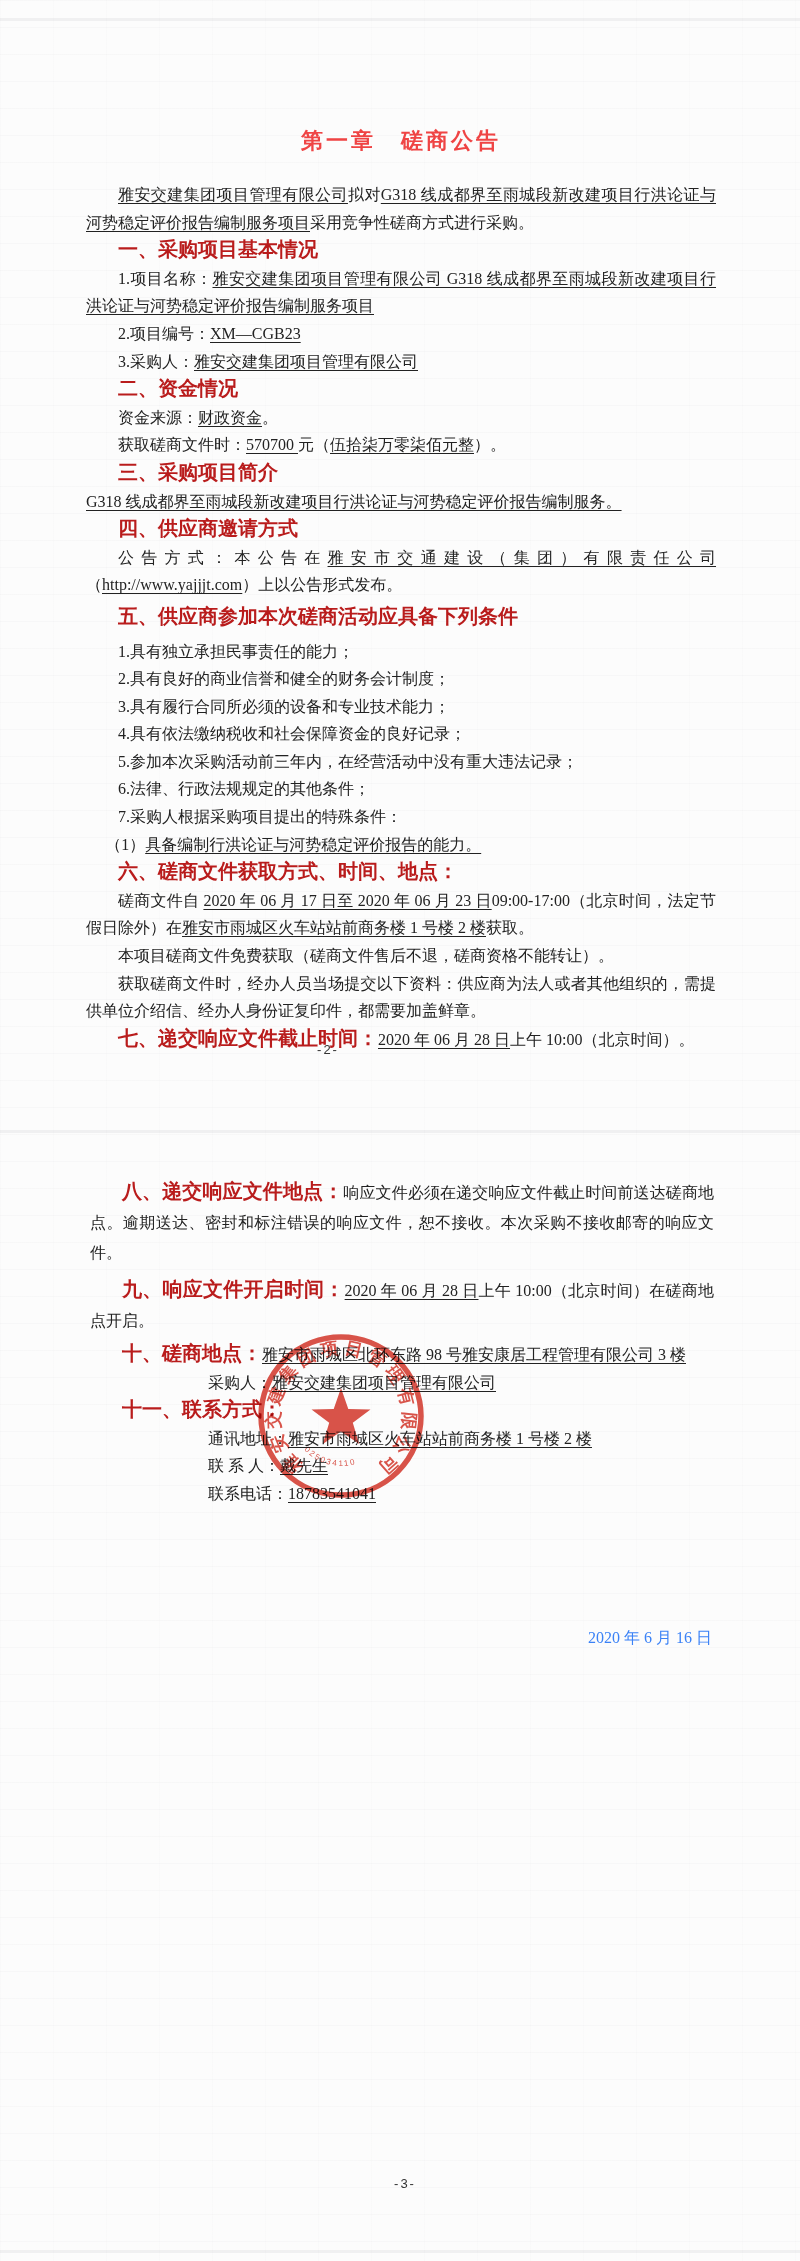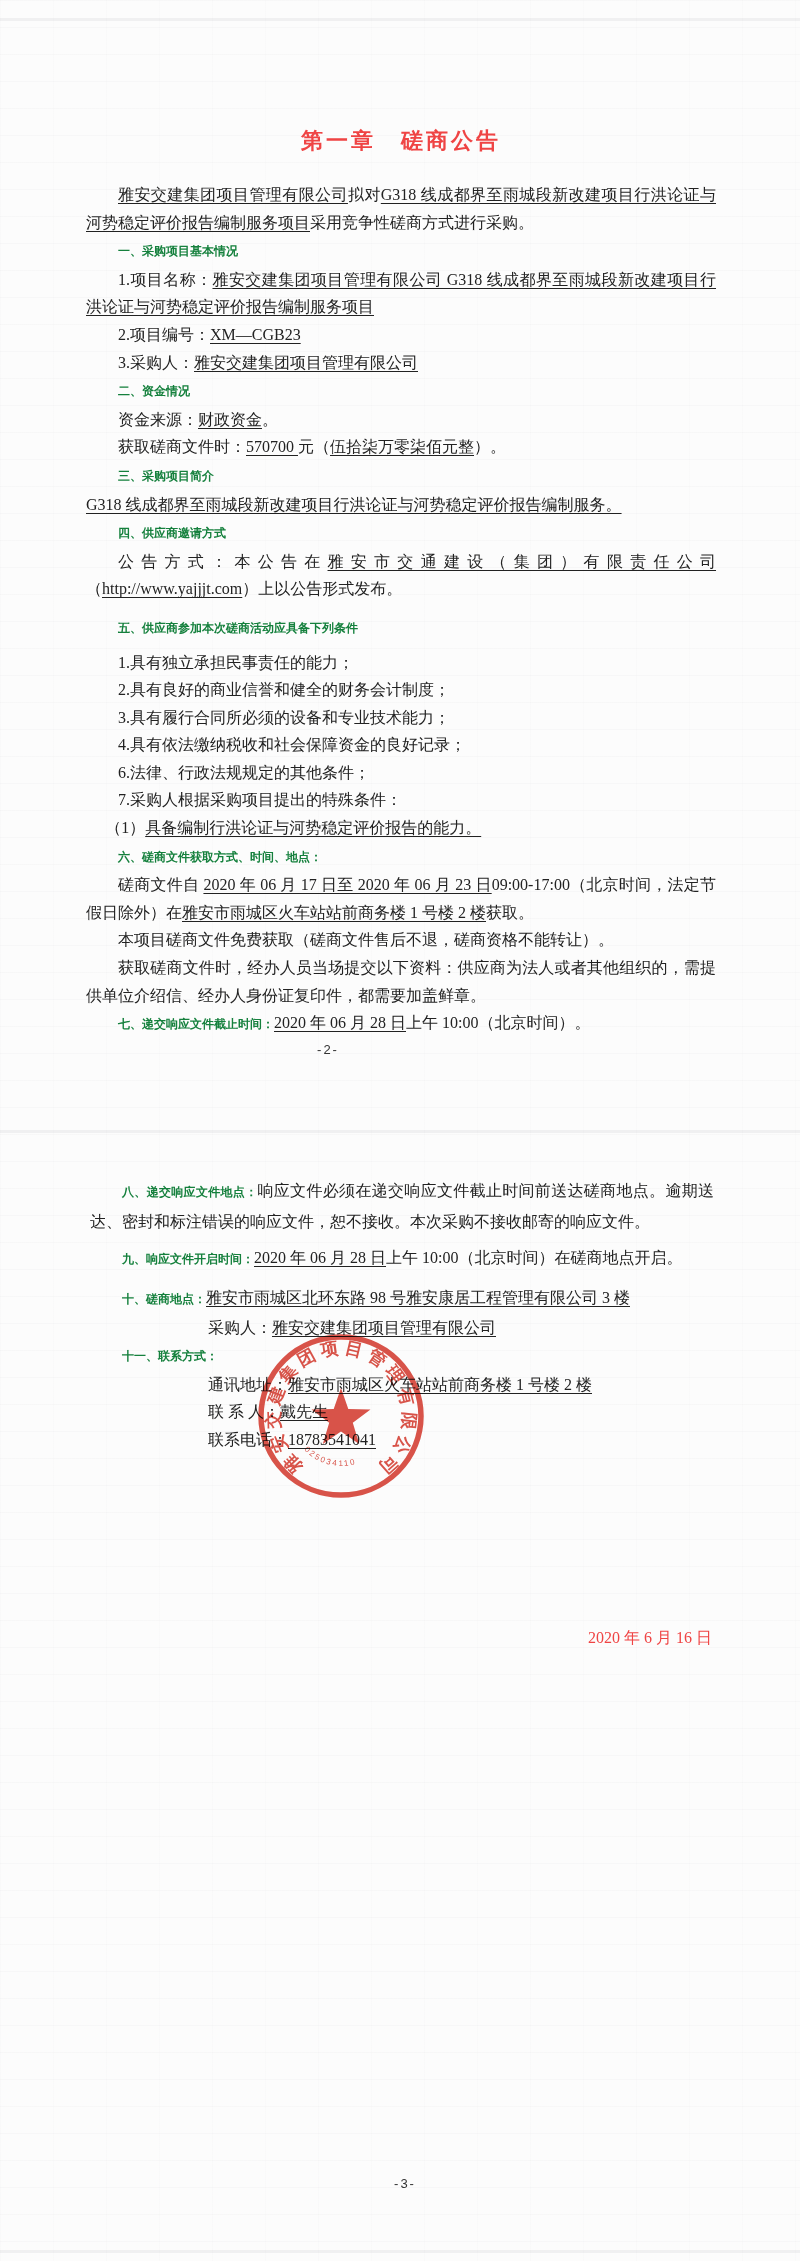--- a/index.html
+++ b/index.html
@@ -21,34 +21,34 @@
   .pg2{top:1176px;left:90px;width:624px;}
   .doc-title{
     font-family:"Liberation Sans","DejaVu Sans",sans-serif;
     font-weight:bold;font-size:22px;letter-spacing:3px;
     text-align:center;margin:0 0 25px 0;color:#ef4444;
   }
   .p{margin:0;font-size:16px;line-height:27.6px;text-align:justify;color:#222;}
   .ind{text-indent:2em;}
   .h{
     font-family:"Liberation Sans","DejaVu Sans",sans-serif;
-    font-weight:bold;font-size:12px;color:#15803d;
+    font-weight:bold;font-size:20px;color:#b91c1c;
   }
   .u{text-decoration:underline;text-underline-offset:3px;}
   .jl{text-align-last:justify;}
   .mt6{margin-top:6px;}
-  .mt10{margin-top:10px;}
+  .mt10{margin-top:4px;}
   .contact-row{padding-left:118px;text-indent:0;}
   .page-no{
     position:absolute;font-size:13px;color:#333;text-align:center;width:140px;
     font-family:"Liberation Sans","DejaVu Sans",sans-serif;letter-spacing:2px;
   }
   .pn2{top:1042px;left:258px;}
   .pn3{top:2176px;left:335px;}
-  .doc-date{position:absolute;top:1628px;right:88px;font-size:16px;color:#ef4444;}
+  .doc-date{position:absolute;top:1628px;right:88px;font-size:16px;color:#3b82f6;}
   .stamp{
     position:absolute;top:1332px;left:252px;width:178px;height:170px;
     opacity:0.86;mix-blend-mode:multiply;pointer-events:none;
   }
 </style>
 </head>
 <body>
 
 <div class="scan-texture"></div>
 <div class="band" style="top:18px"></div>
@@ -75,20 +75,21 @@
 
   <p class="p ind"><span class="h">四、供应商邀请方式</span></p>
   <p class="p ind jl"><span>公告方式：本公告在</span><span class="u">雅安市交通建设（集团）有限责任公司</span></p>
   <p class="p"><span>（</span><span class="u">http://www.yajjjt.com</span><span>）</span><span>上以公告形式发布。</span></p>
 
   <p class="p ind mt10"><span class="h">五、供应商参加本次磋商活动应具备下列条件</span></p>
   <p class="p ind mt6">1.具有独立承担民事责任的能力；</p>
   <p class="p ind">2.具有良好的商业信誉和健全的财务会计制度；</p>
   <p class="p ind">3.具有履行合同所必须的设备和专业技术能力；</p>
   <p class="p ind">4.具有依法缴纳税收和社会保障资金的良好记录；</p>
+  <p class="p ind">5.参加本次采购活动前三年内，在经营活动中没有重大违法记录；</p>
   <p class="p ind">6.法律、行政法规规定的其他条件；</p>
   <p class="p ind">7.采购人根据采购项目提出的特殊条件：</p>
   <p class="p" style="text-indent:1.2em"><span>（1）</span><span class="u">具备编制行洪论证与河势稳定评价报告的能力。</span></p>
 
   <p class="p ind"><span class="h">六、磋商文件获取方式、时间、地点：</span></p>
   <p class="p ind"><span>磋商文件自 </span><span class="u">2020 年 06 月 17 日至 2020 年 06 月 23 日</span><span>09:00-17:00（北京时间，法定节假日除外）在</span><span class="u">雅安市雨城区火车站站前商务楼 1 号楼 2 楼</span><span>获取。</span></p>
   <p class="p ind">本项目磋商文件免费获取（磋商文件售后不退，磋商资格不能转让）。</p>
   <p class="p ind">获取磋商文件时，经办人员当场提交以下资料：供应商为法人或者其他组织的，需提供单位介绍信、经办人身份证复印件，都需要加盖鲜章。</p>
 
   <p class="p ind"><span class="h">七、递交响应文件截止时间：</span><span class="u">2020 年 06 月 28 日</span><span>上午 10:00（北京时间）。</span></p>

